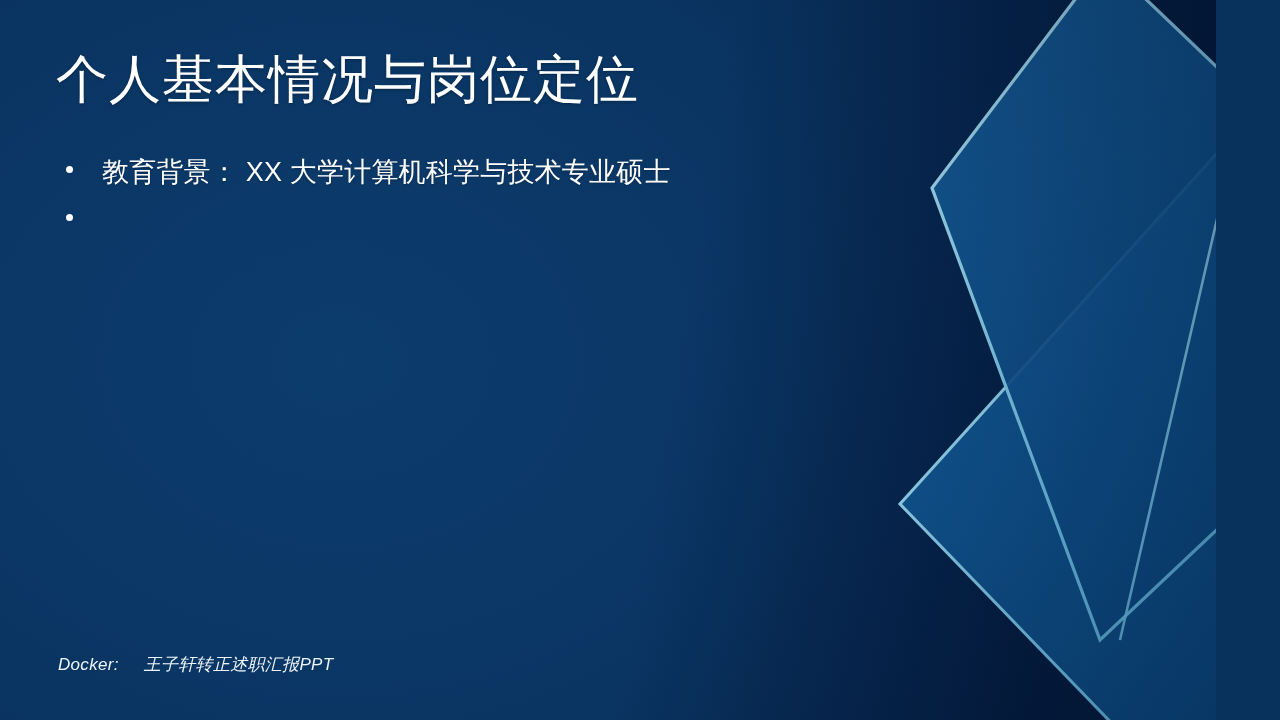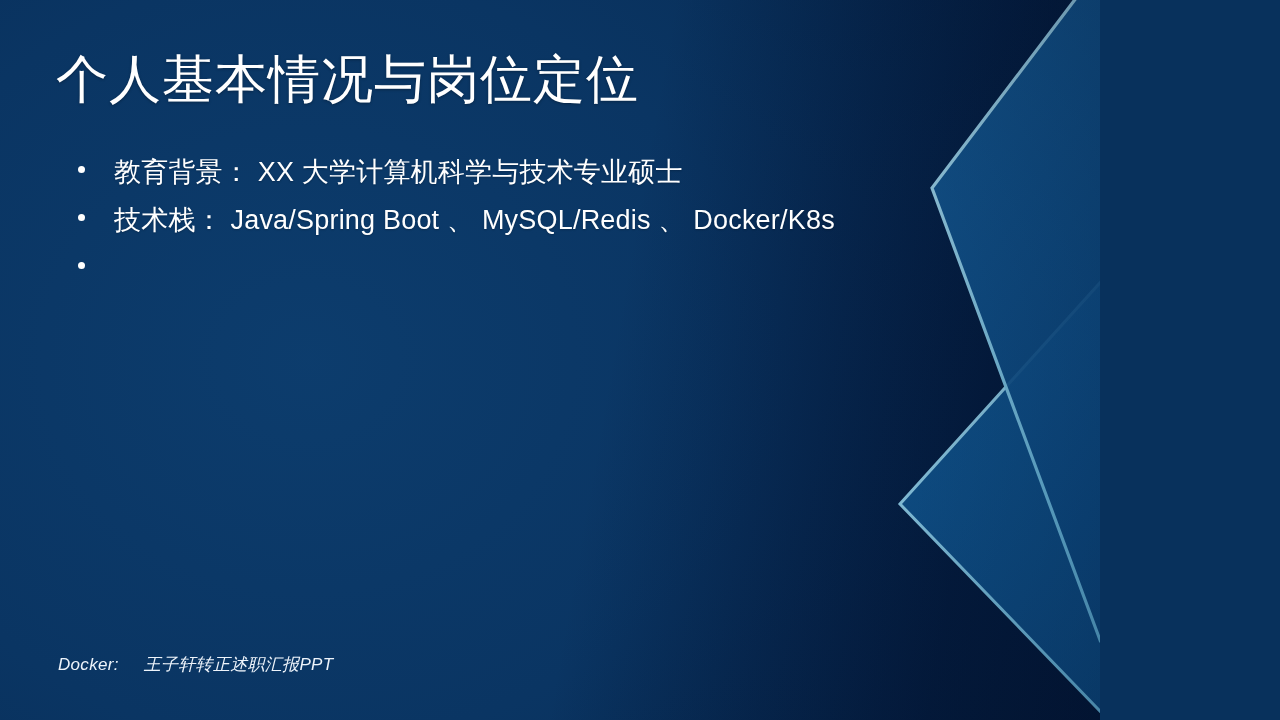--- a/index.html
+++ b/index.html
@@ -2,21 +2,21 @@
 <html><head>
 <meta charset="utf-8">
 <style>
   html, body {
     margin: 0;
     padding: 0;
     background: #08315c;
   }
   #slide {
     position: relative;
-    width: 1100px;
+    width: 1216px;
     height: 720px;
     overflow: hidden;
     font-family: "Liberation Sans", "DejaVu Sans", sans-serif;
     background: #0a3563;
   }
   
   .bg-base {
     position: absolute;
     inset: 0;
     background:
@@ -52,21 +52,21 @@
     color: #ffffff;
     font-size: 52px;
     line-height: 62px;
     letter-spacing: 1px;
     font-weight: 400;
     white-space: nowrap;
     text-shadow: 0 1px 3px rgba(0,0,0,0.30);
   }
   .bullets {
     position: absolute;
-    left: 76px;
+    left: 64px;
     top: 150px;
     width: 1000px;
   }
   .bullet-row {
     display: flex;
     align-items: flex-start;
     height: 48px;
   }
   .bullet-dot {
     width: 10px;
@@ -160,24 +160,20 @@
   <div class="title">个人基本情况与岗位定位</div>
 
   <div class="bullets">
 
     <div class="bullet-row">
       <span class="bullet-dot"></span>
       <span class="bullet-text">教育背景： XX 大学计算机科学与技术专业硕士</span>
     </div>
 
 
-    <div class="bullet-row">
-      <span class="bullet-dot"></span>
-      <span class="bullet-text">技术栈： Java/Spring Boot 、 MySQL/Redis 、 Docker/K8s</span>
-    </div>
 
     <div class="bullet-row">
       <span class="bullet-dot"></span>
     </div>
 
   </div>
 
   <div class="source">
     <span class="src-label">Docker:</span>
     <span class="src-value">王子轩转正述职汇报PPT</span>

